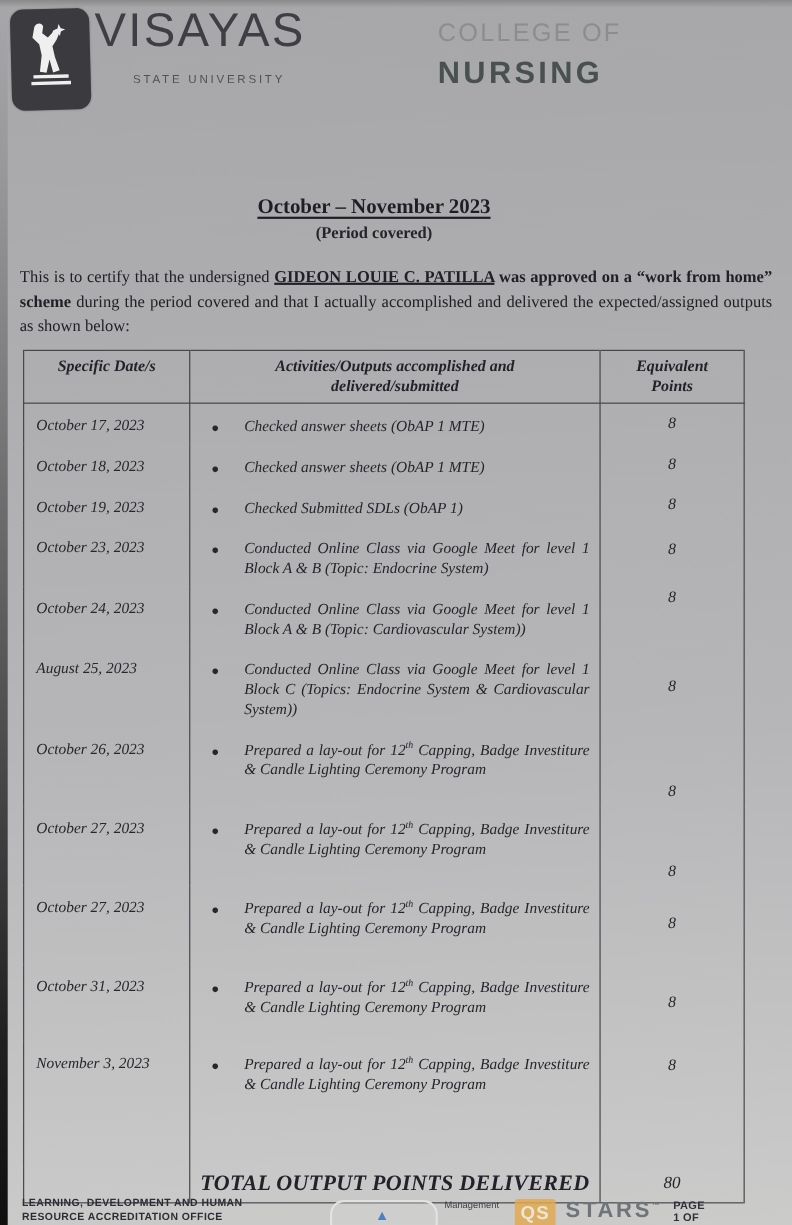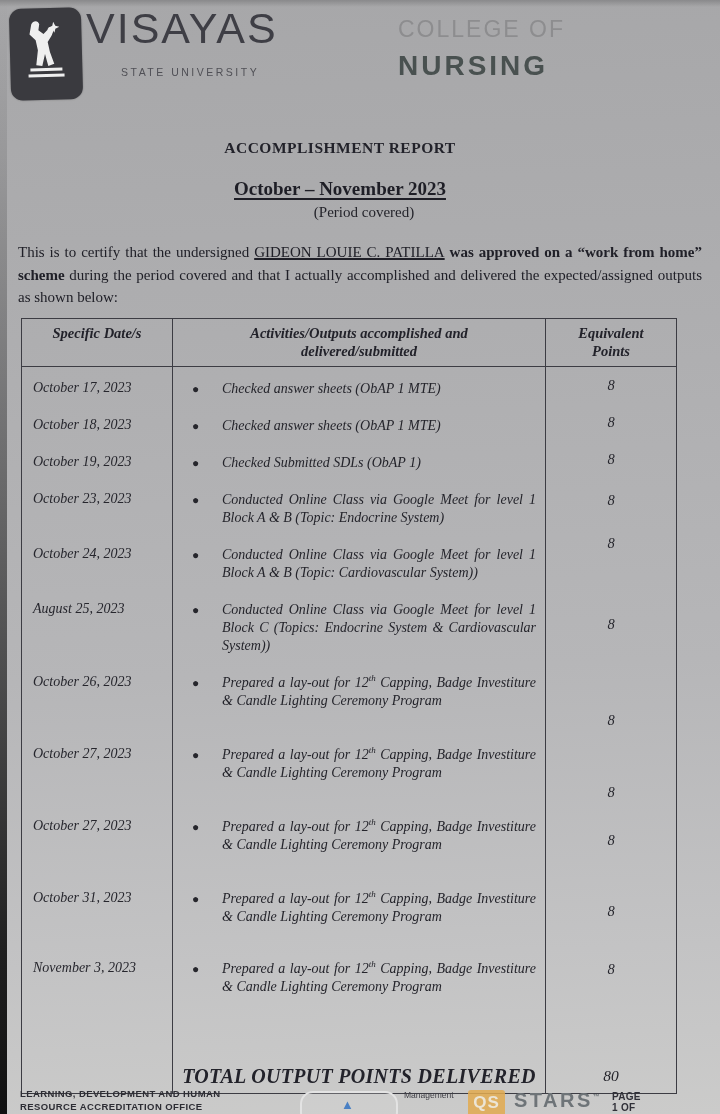--- a/index.html
+++ b/index.html
@@ -15,24 +15,24 @@
   
   .vsu-logo{position:absolute;left:10px;top:8px;width:72px;height:92px;background:#3a3a3f;border-radius:12px;transform:rotate(-1.5deg);box-shadow:0 0 2px rgba(0,0,0,.3);}
   .vsu-logo svg{position:absolute;left:8px;top:8px;}
   .vsu-name{position:absolute;left:86px;top:4px;font-family:"Liberation Sans",sans-serif;font-size:43px;letter-spacing:2px;color:#3e3e45;}
   .vsu-sub{position:absolute;left:121px;top:66px;font-family:"Liberation Sans",sans-serif;font-size:10.5px;letter-spacing:2.5px;color:#505056;}
   .college{position:absolute;left:398px;top:16px;font-family:"Liberation Sans",sans-serif;}
   .college-of{font-size:23px;letter-spacing:2px;color:#8d8d8f;}
   .college-name{font-size:28px;font-weight:bold;letter-spacing:3px;color:#495150;margin-top:7px;}
   .report-title{position:absolute;top:139px;width:680px;text-align:center;font-size:15.5px;font-weight:bold;letter-spacing:.5px;color:#22222a;}
   .period{position:absolute;top:178px;width:680px;text-align:center;font-size:19px;font-weight:bold;color:#1e1e26;text-decoration:underline;text-decoration-thickness:2px;text-underline-offset:3px;}
-  .period-note{position:absolute;top:204px;width:680px;text-align:center;font-size:15px;font-weight:normal;color:#24242b;margin-left:24px;}
+  .period-note{position:absolute;top:204px;width:680px;text-align:center;font-size:15px;font-weight:bold;color:#24242b;}
 
   .certify{position:absolute;left:18px;top:241px;width:684px;font-size:15px;line-height:22.5px;text-align:justify;color:#202028;margin:0;}
-  .certify .name{font-weight:normal;text-decoration:underline;text-decoration-thickness:1.5px;}
+  .certify .name{font-weight:bold;text-decoration:underline;text-decoration-thickness:1.5px;}
   .certify .bold{font-weight:bold;}
 
   
   table.report{position:absolute;left:21px;top:318px;width:655px;border-collapse:collapse;table-layout:fixed;}
   table.report,table.report th,table.report td{border:0;}
   table.report{border:1.6px solid #3c3c43;}
   table.report th,table.report td{border-left:1.4px solid #3c3c43;border-right:1.4px solid #3c3c43;font-style:italic;}
   table.report thead th{border-bottom:1.5px solid #3c3c43;font-size:14.5px;font-weight:bold;color:#22222a;padding:5px 4px;vertical-align:top;line-height:18px;}
   table.report tbody td{vertical-align:top;}
   td.c-date{padding:13px 4px 0 11px;font-size:14px;color:#26262d;white-space:nowrap;}
@@ -72,21 +72,20 @@
       </svg>
     </span>
   </div>
   <div class="vsu-name">VISAYAS</div>
   <div class="vsu-sub">STATE UNIVERSITY</div>
   <div class="college">
     <div class="college-of">COLLEGE OF</div>
     <div class="college-name">NURSING</div>
   </div>
 
-  <div class="report-title">ACCOMPLISHMENT REPORT</div>
   <div class="period">October – November 2023</div>
   <div class="period-note">(Period covered)</div>
 
   <p class="certify"><span>This is to certify that the undersigned </span><span class="name">GIDEON LOUIE C. PATILLA</span><span class="bold"> was approved on a “work from home” scheme</span><span> during the period covered and that I actually accomplished and delivered the expected/assigned outputs as shown below:</span></p>
 
   <table class="report">
     <colgroup>
         <col style="width:151px">
         <col style="width:373px">
         <col style="width:131px">

